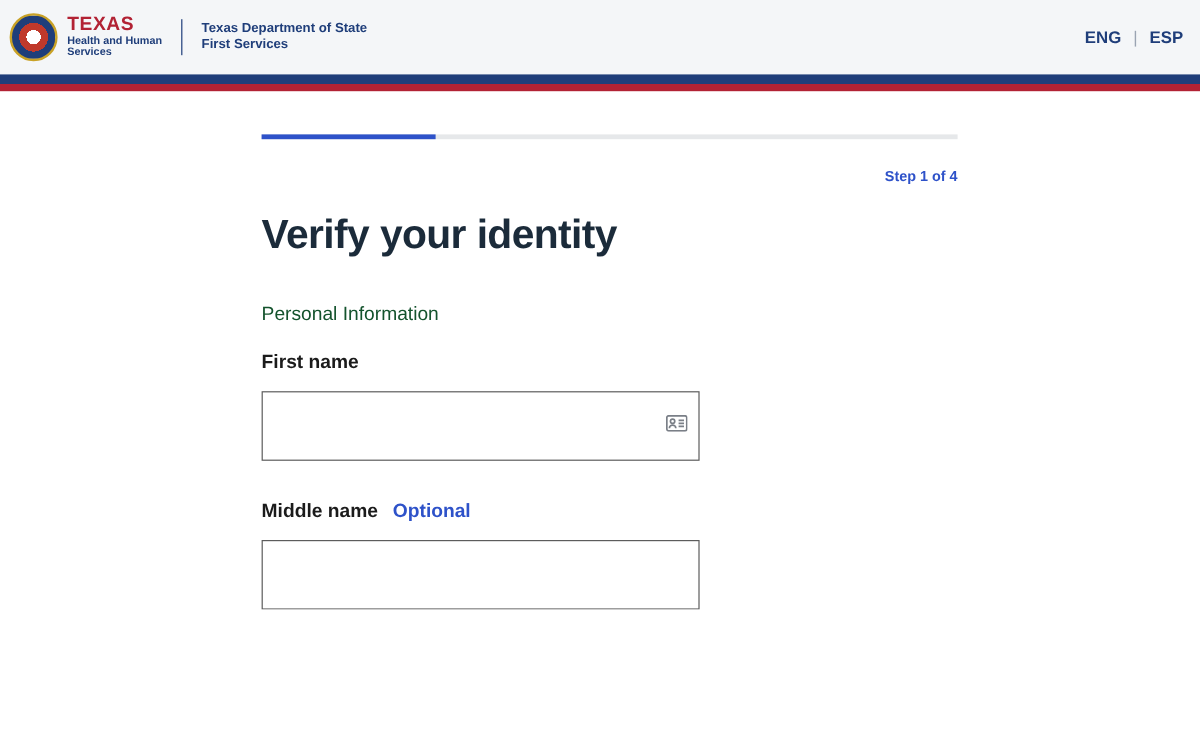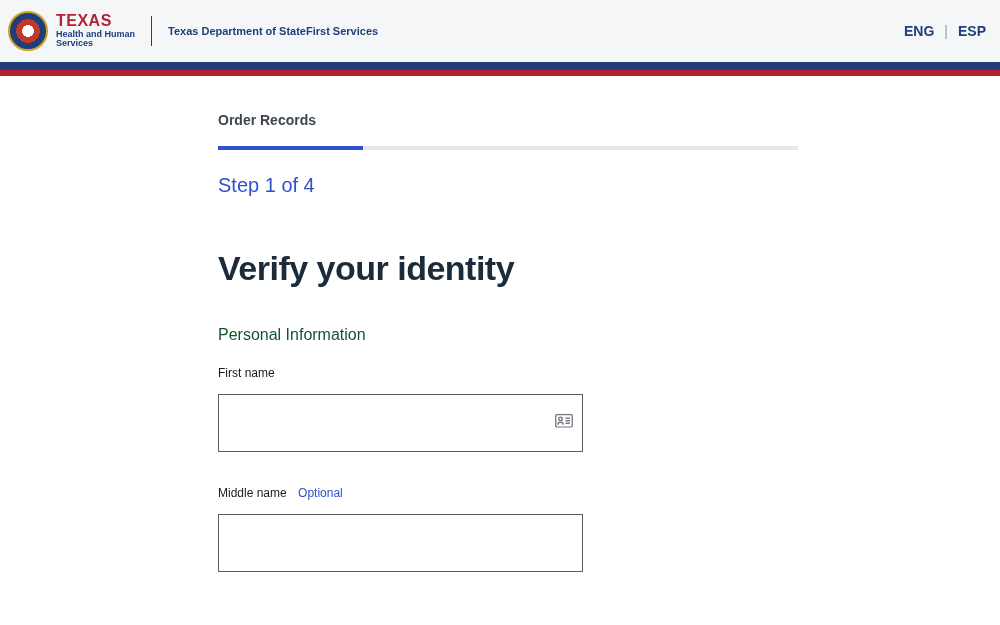--- a/index.html
+++ b/index.html
@@ -27,45 +27,45 @@
   }
   .seal::after{
     content:"★"; position:absolute; left:50%; top:50%; transform:translate(-50%,-52%);
     color:#fff; font-size:12px;
   }
   .brand-texas { display:flex; flex-direction:column; line-height:1.05; }
   .brand-texas .t1 { color:#b22234; font-weight:800; font-size:16px; letter-spacing:0.5px; }
   .brand-texas .t2 { color:#1f3e7a; font-weight:700; font-size:9px; }
   .brand-texas .t3 { color:#1f3e7a; font-weight:700; font-size:9px; }
   .brand-divider { width:1px; height:30px; background:#1f3e7a; margin:0 8px; }
-  .brand-dept { display:flex; flex-direction:row; line-height:1.15; }
+  .brand-dept { display:flex; flex-direction:column; line-height:1.15; }
   .brand-dept span { color:#1f3e7a; font-weight:700; font-size:11px; }
   .lang-switch { display:flex; align-items:flex-end; gap:10px; font-weight:800; font-size:14px; color:#1f3e7a; }
   .lang-switch .sep { color:#9aa4b2; font-weight:400; }
   .lang-switch .lang { cursor:pointer; }
   .stripe { height:14px; width:100%; display:flex; flex-direction:column; }
   .stripe .blue { background:#1f3e7a; height:8px; }
   .stripe .red { background:#b22234; height:6px; }
 
   .content { max-width: 580px; margin: 36px 0 0 218px; }
   .crumb { color:#565c65; font-size:14px; }
   .crumb .strong { font-weight:700; display:block; margin-top:4px; color:#3d4551; }
 
   .progress { margin-top:18px; height:4px; background:#e6e8ea; width:580px; position:relative; }
   .progress .fill { position:absolute; left:0; top:0; height:4px; background:#2e52c9; }
 
-  .step { color:#2e52c9; font-weight:400; font-size:20px; margin-top:24px; }
+  .step { color:#2e52c9; font-weight:700; font-size:12px; margin-top:24px;text-align:right; }
 
-  h1.title { font-size:34px; font-weight:800; color:#1b2b3a; margin-top:52px; letter-spacing:-0.5px; }
+  h1.title { font-size:34px; font-weight:800; color:#1b2b3a; margin-top:23px; letter-spacing:-0.5px; }
   .lead { color:#3d4551; font-size:17px; margin-top:30px; }
 
   h2.section { font-size:16px; font-weight:400; color:#14532d; margin-top:38px; }
 
   .field { margin-top:22px; }
-  .field-label { color:#1b1b1b; font-size:12px; }
+  .field-label { color:#1b1b1b; font-size:16px;font-weight:bold; }
   .field-label .opt { color:#2e52c9; margin-left:8px; }
   .text-input {
     margin-top:14px; width:365px; height:58px; border:1px solid #5c5c5c; background:#fff;
     font-size:16px; padding:0 12px;
   }
   .input-wrap { position:relative; width:365px; }
   .input-icon {
     position:absolute; right:10px; top:50%; transform:translateY(-20%);
     color:#7a7f87; font-size:18px; pointer-events:none;
   }
@@ -94,21 +94,20 @@
   </div>
 </div>
 
 <div class="stripe">
   <div class="blue"></div>
   <div class="red"></div>
 </div>
 
 <div class="content">
   <div class="crumb">
-    <span class="strong">Order Records</span>
   </div>
 
   <div class="progress">
     <div class="fill" id="progress-fill" style="width: 145px;"></div>
   </div>
 
   <div class="step">Step 1 of 4</div>
 
   <h1 class="title">Verify your identity</h1>
 

